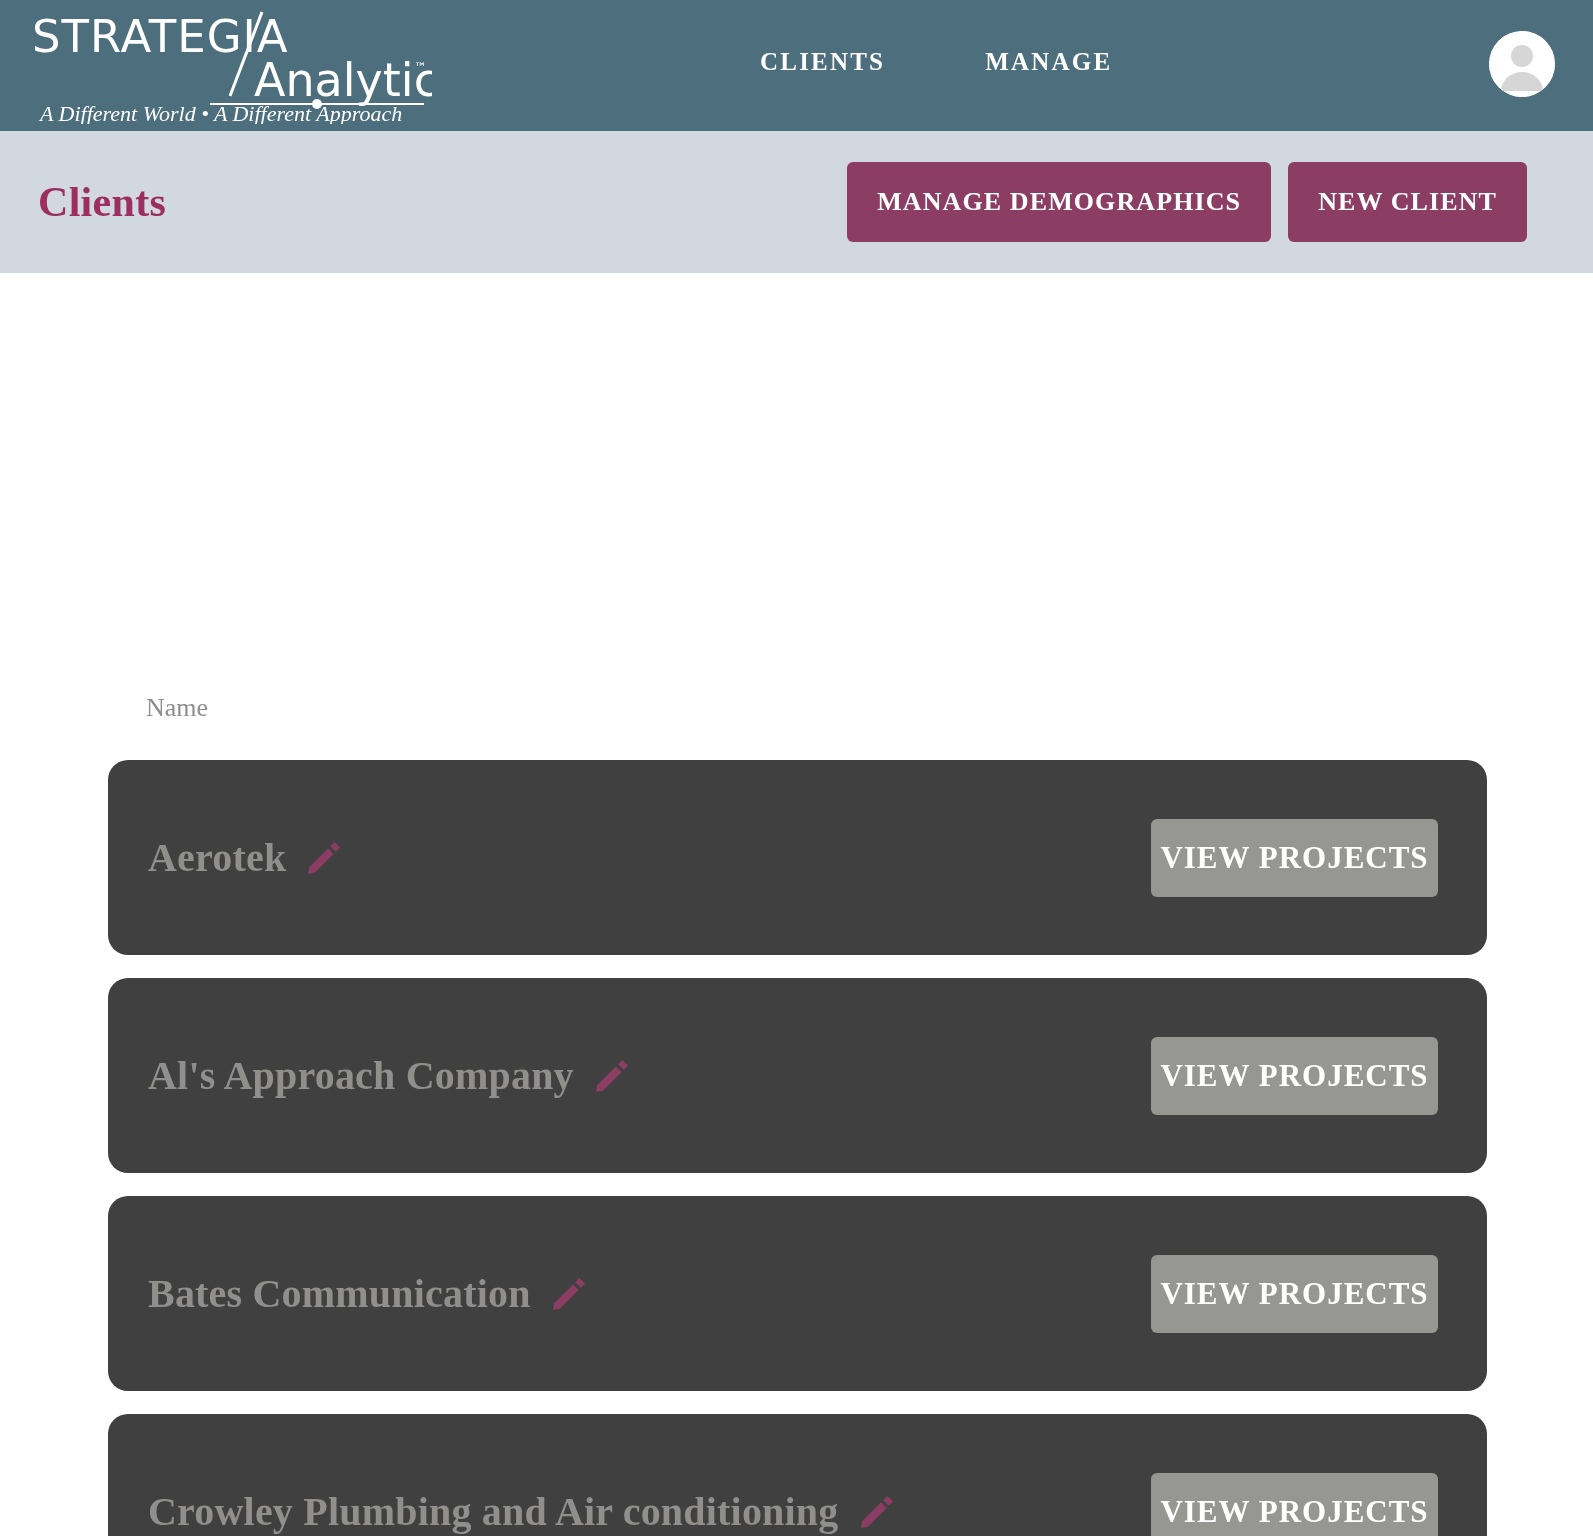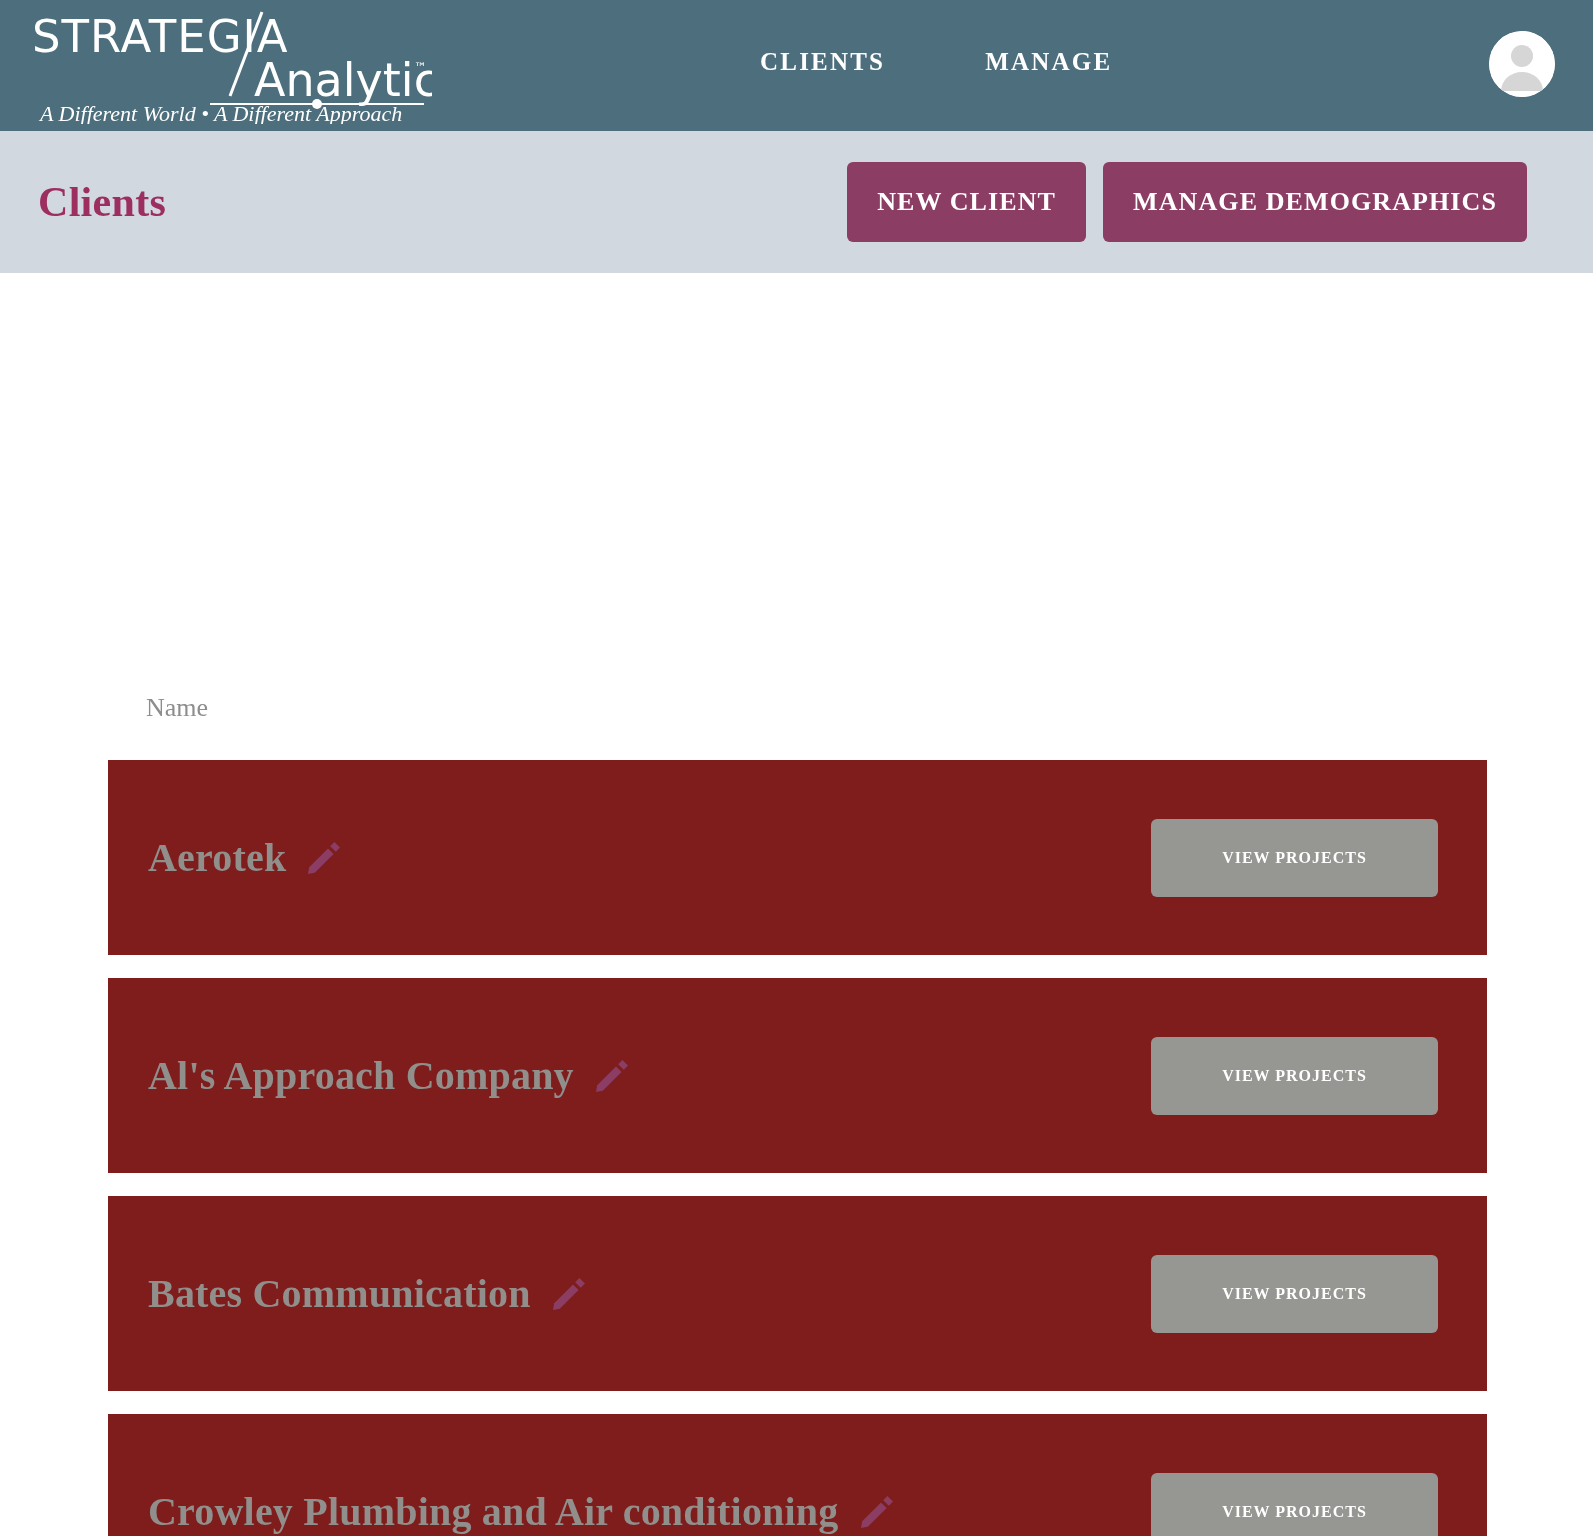--- a/index.html
+++ b/index.html
@@ -124,22 +124,22 @@
   .rows {
     position: absolute;
     left: 108px;
     top: 487px;
     width: 1379px;
   }
 
   .row {
     position: relative;
     height: 195px;
-    background: #7f1d1d;
-    border-radius: 0;
+    background: #404040;
+    border-radius: 20px;
     margin-bottom: 23px;
     display: flex;
     align-items: center;
   }
 
   .row-name-wrap {
     position: absolute;
     left: 40px;
     display: flex;
     align-items: center;
@@ -166,21 +166,21 @@
 
   .btn-view {
     position: absolute;
     right: 49px;
     background: #969692;
     color: #ffffff;
     border: none;
     border-radius: 6px;
     width: 287px;
     height: 78px;
-    font-size: 16px;
+    font-size: 31px;
     font-weight: bold;
     letter-spacing: 1px;
     font-family: "Liberation Serif", "DejaVu Serif", serif;
     cursor: pointer;
     white-space: nowrap;
   }
 </style>
 </head>
 <body>
 
@@ -210,22 +210,22 @@
       <path d="M12 60 a21 19 0 0 1 42 0 z" fill="#d6d6d6"></path>
     </svg>
   </div>
 
 </header>
 
 <section class="subheader">
   <h1 class="page-title">Clients</h1>
 
   <div class="actions">
+    <button class="btn-primary">MANAGE DEMOGRAPHICS</button>
     <button class="btn-primary">NEW CLIENT</button>
-    <button class="btn-primary">MANAGE DEMOGRAPHICS</button>
   </div>
 </section>
 
 <main class="content">
 
   <div class="column-header">Name</div>
 
   <div class="rows" id="client-rows">
   <div class="row">
     <div class="row-name-wrap">

